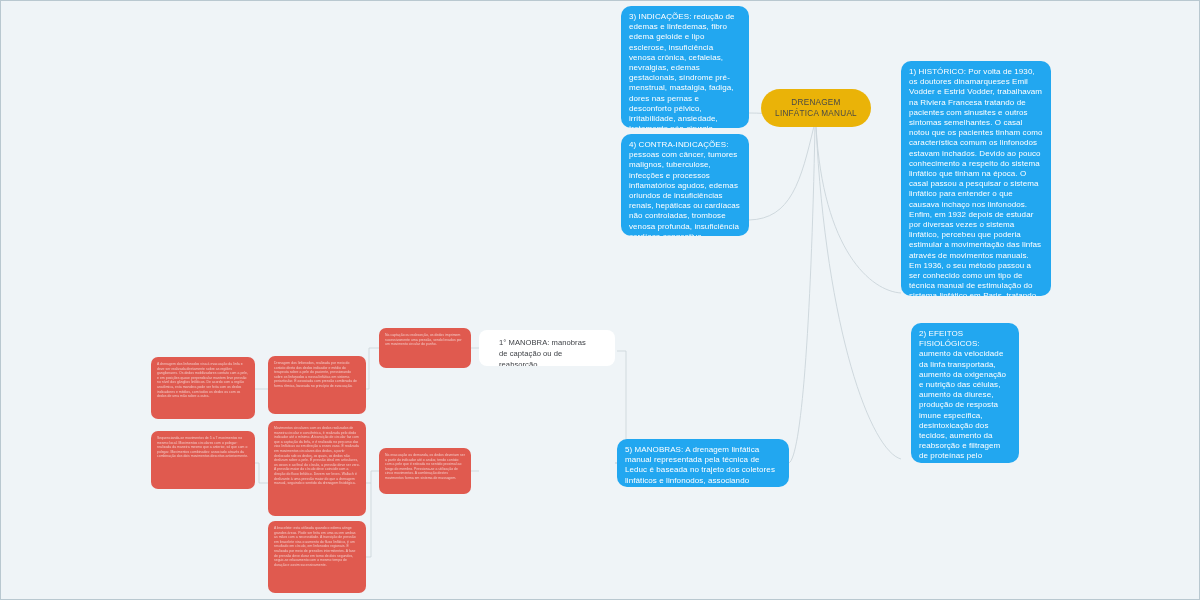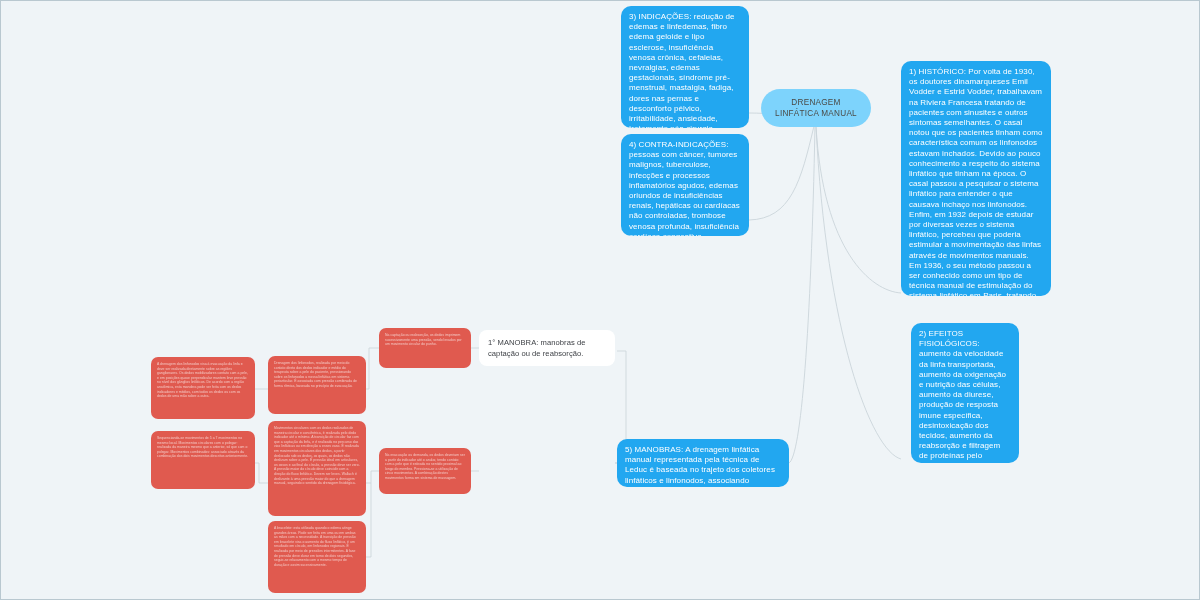--- a/index.html
+++ b/index.html
@@ -27,21 +27,21 @@
     pointer-events: none;
   }
   .node {
     position: absolute;
     box-sizing: border-box;
     border-radius: 9px;
     overflow: hidden;
   }
   
   .root {
-    background: #7dd3fc;
+    background: #eab308;
     color: #4a4a46;
     border-radius: 22px;
     text-align: center;
     font-size: 8.2px;
     letter-spacing: .25px;
     line-height: 11px;
     padding: 2px 10px;
     display: flex;
     align-items: center;
     justify-content: flex-end;
@@ -55,21 +55,21 @@
     padding: 6px 8px 7px 8px;
     border-radius: 10px;
     letter-spacing: .08px;
   }
   
   .white {
     background: #ffffff;
     color: #3f4247;
     font-size: 7.6px;
     line-height: 11px;
-    padding: 7px 9px;
+    padding: 7px 20px;
     border-radius: 8px;
     letter-spacing: .05px;
   }
   
   .red {
     background: #e05a4f;
     color: #f4c8c4;
     font-size: 3.4px;
     line-height: 4.6px;
     padding: 5px 6px;

